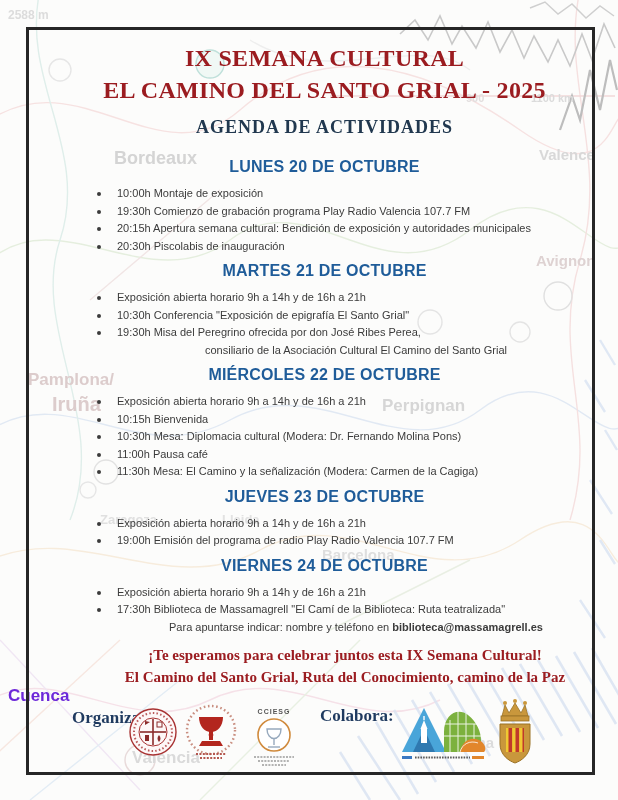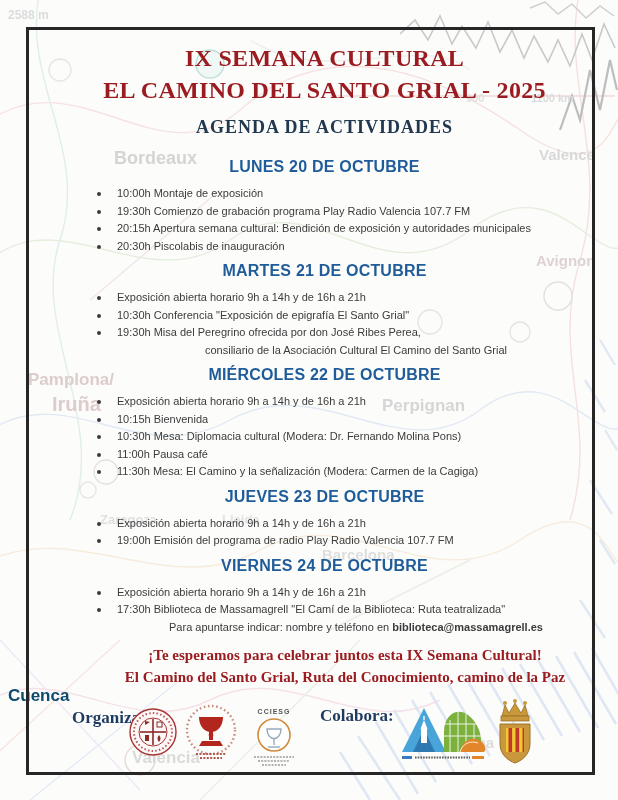--- a/index.html
+++ b/index.html
@@ -258,15 +258,15 @@
 <div class="map-label" style="left: 531px; top: 92px; font-size: 11px; color: rgb(219, 219, 219);">1100 km</div>
 <div class="map-label" style="left: 114px; top: 148px; font-size: 18px; color: rgb(212, 212, 212);">Bordeaux</div>
 <div class="map-label" style="left: 539px; top: 146px; font-size: 15px; color: rgb(216, 216, 216);">Valence</div>
 <div class="map-label" style="left: 536px; top: 252px; font-size: 15px; color: rgb(222, 210, 210);">Avignon</div>
 <div class="map-label" style="left: 28px; top: 370px; font-size: 17px; color: rgb(220, 204, 204);">Pamplona/</div>
 <div class="map-label" style="left: 52px; top: 393px; font-size: 20px; color: rgb(220, 204, 204);">Iruña</div>
 <div class="map-label" style="left: 382px; top: 396px; font-size: 17px; color: rgb(214, 214, 214);">Perpignan</div>
 <div class="map-label" style="left: 100px; top: 512px; font-size: 13px; color: rgb(224, 224, 224);">Zaragoza</div>
 <div class="map-label" style="left: 222px; top: 512px; font-size: 13px; color: rgb(226, 226, 226);">Lleida</div>
 <div class="map-label" style="left: 322px; top: 546px; font-size: 15px; color: rgb(222, 222, 222);">Barcelona</div>
-<div class="map-label" style="left: 8px; top: 686px; font-size: 17px; color: #0c4a6e;">Cuenca</div>
+<div class="map-label" style="left: 8px; top: 686px; font-size: 17px; color: #6d28d9;">Cuenca</div>
 <div class="map-label" style="left: 132px; top: 748px; font-size: 17px; color: rgb(218, 218, 218);">Valencia</div>
 <div class="map-label" style="left: 450px; top: 734px; font-size: 15px; color: rgb(220, 220, 220);">Palma</div>
 
 </body></html>

